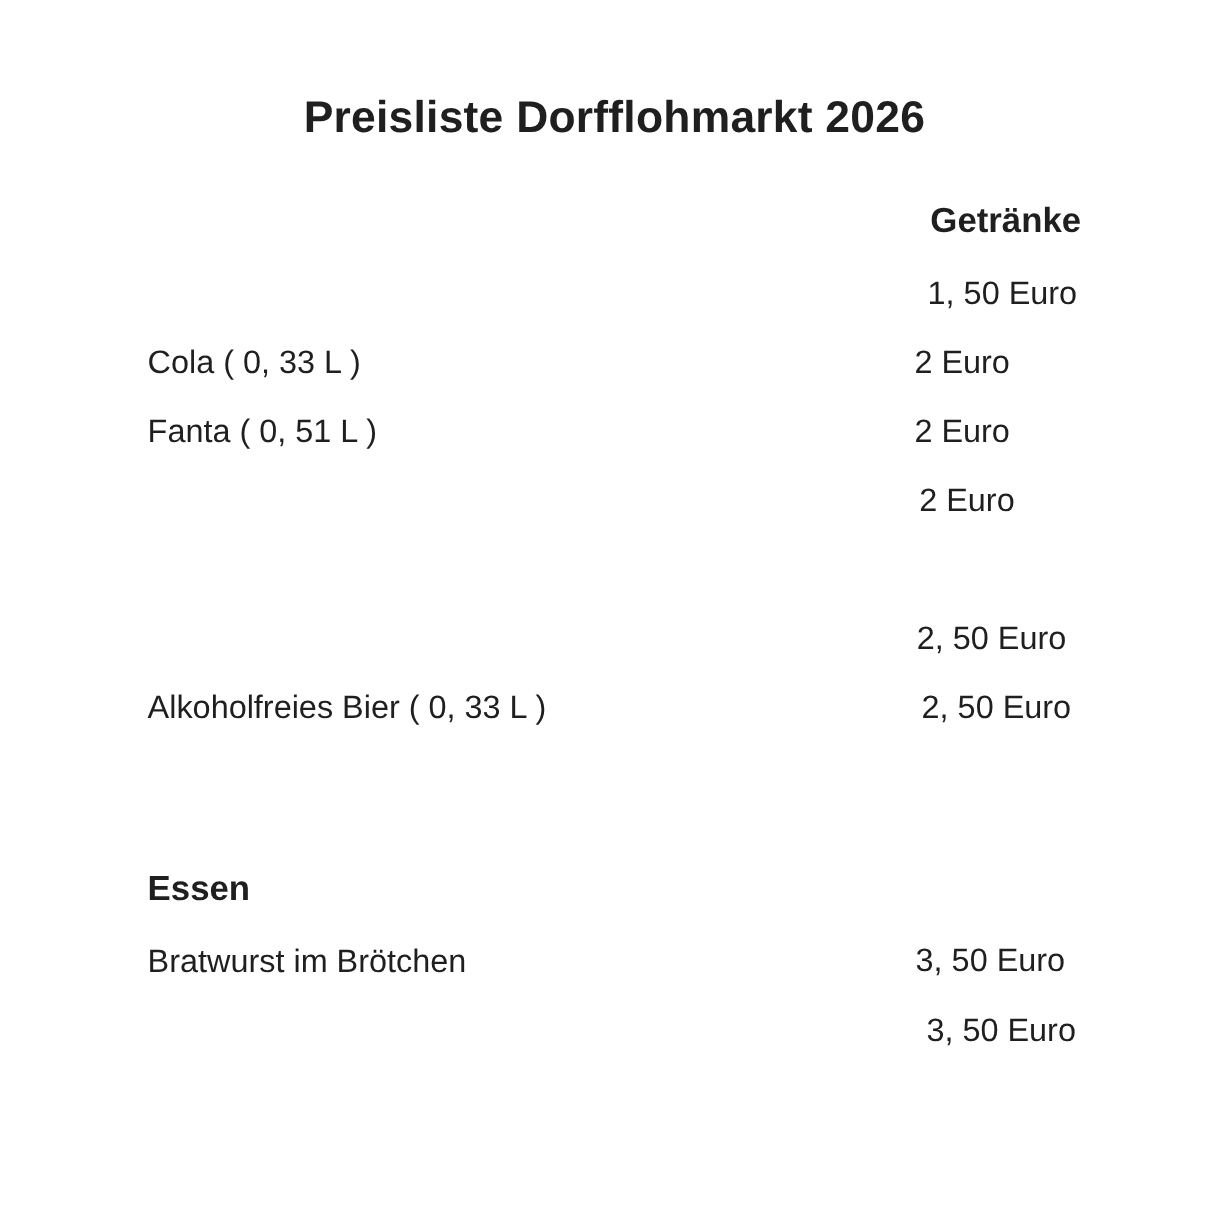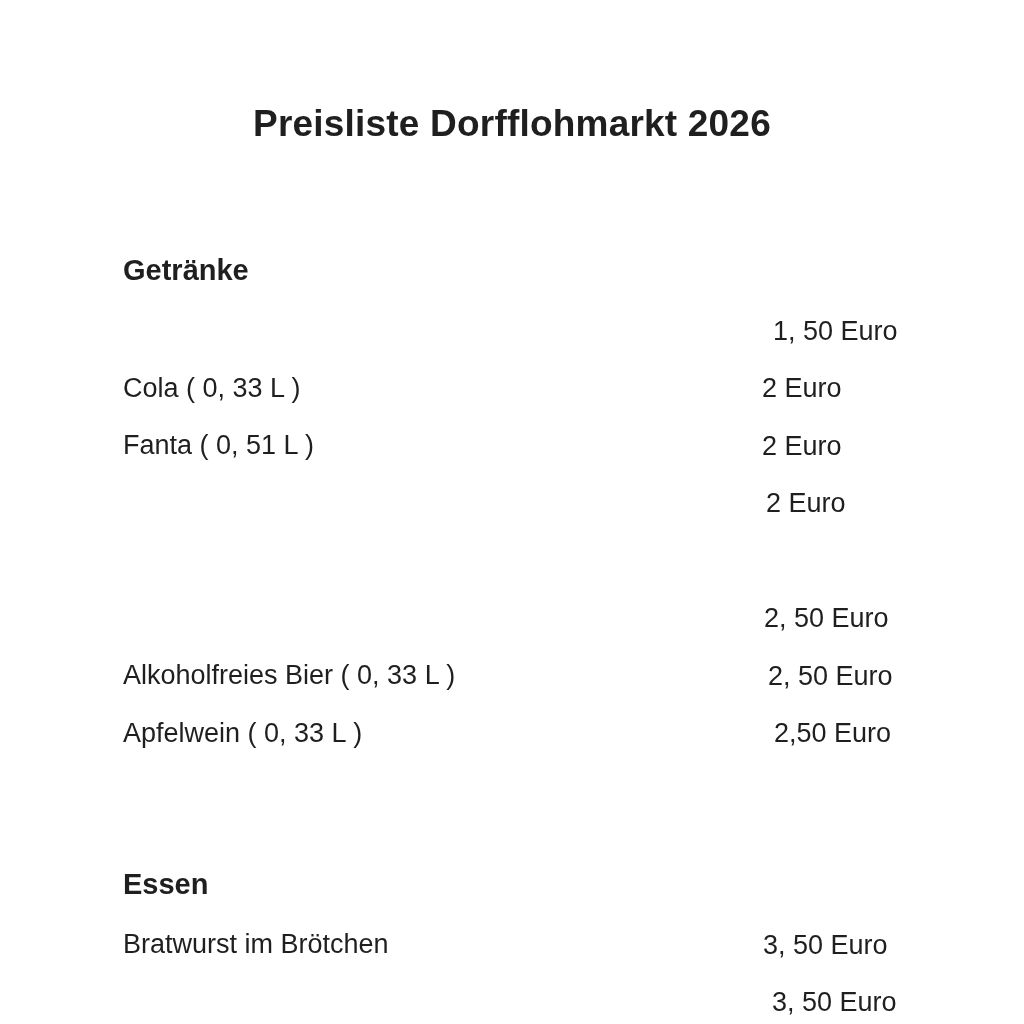--- a/index.html
+++ b/index.html
@@ -10,37 +10,37 @@
   .page {
     position: relative;
     width: 1024px;
     height: 1024px;
     background: #ffffff;
     color: #1f1f1f;
     font-family: "Liberation Sans", sans-serif;
     overflow: hidden;
   }
   .title {
-    margin: 102px 0 0 0;
+    margin: 76px 0 0 0;
     text-align: center;
     font-size: 37px;
     line-height: 44px;
     font-weight: 700;
     letter-spacing: 0.2px;
   }
   .content {
     padding: 0 123px;
   }
   .heading {
     font-size: 29px;
     line-height: 36px;
     font-weight: 700;
     margin: 0 0 14px 0;
   }
-  .section:nth-of-type(1) .heading { margin-top: 106px; }
+  .section:nth-of-type(1) .heading { margin-top: 46px; text-align: right; }
   .section:nth-of-type(2) .heading { margin-top: 104px; }
   .row {
     position: relative;
     height: 57.5px;
     display: flex;
     align-items: center;
     font-size: 27px;
     white-space: nowrap;
   }
   .price {
@@ -84,24 +84,20 @@
 
   <div class="row">
     <span class="price" style="margin-left: 2px;">2, 50 Euro</span>
   </div>
 
   <div class="row">
     <span class="label">Alkoholfreies Bier ( 0, 33 L )</span>
     <span class="price" style="margin-left: 6px;">2, 50 Euro</span>
   </div>
 
-  <div class="row">
-    <span class="label">Apfelwein ( 0, 33 L )</span>
-    <span class="price" style="margin-left: 12px;">2,50 Euro</span>
-  </div>
 </div>
   </section>
 
   <section class="section">
     <h2 class="heading">Essen</h2>
     <div class="groups">
   <div class="row">
     <span class="label">Bratwurst im Brötchen</span>
     <span class="price" style="margin-left: 1px;">3, 50 Euro</span>
   </div>

